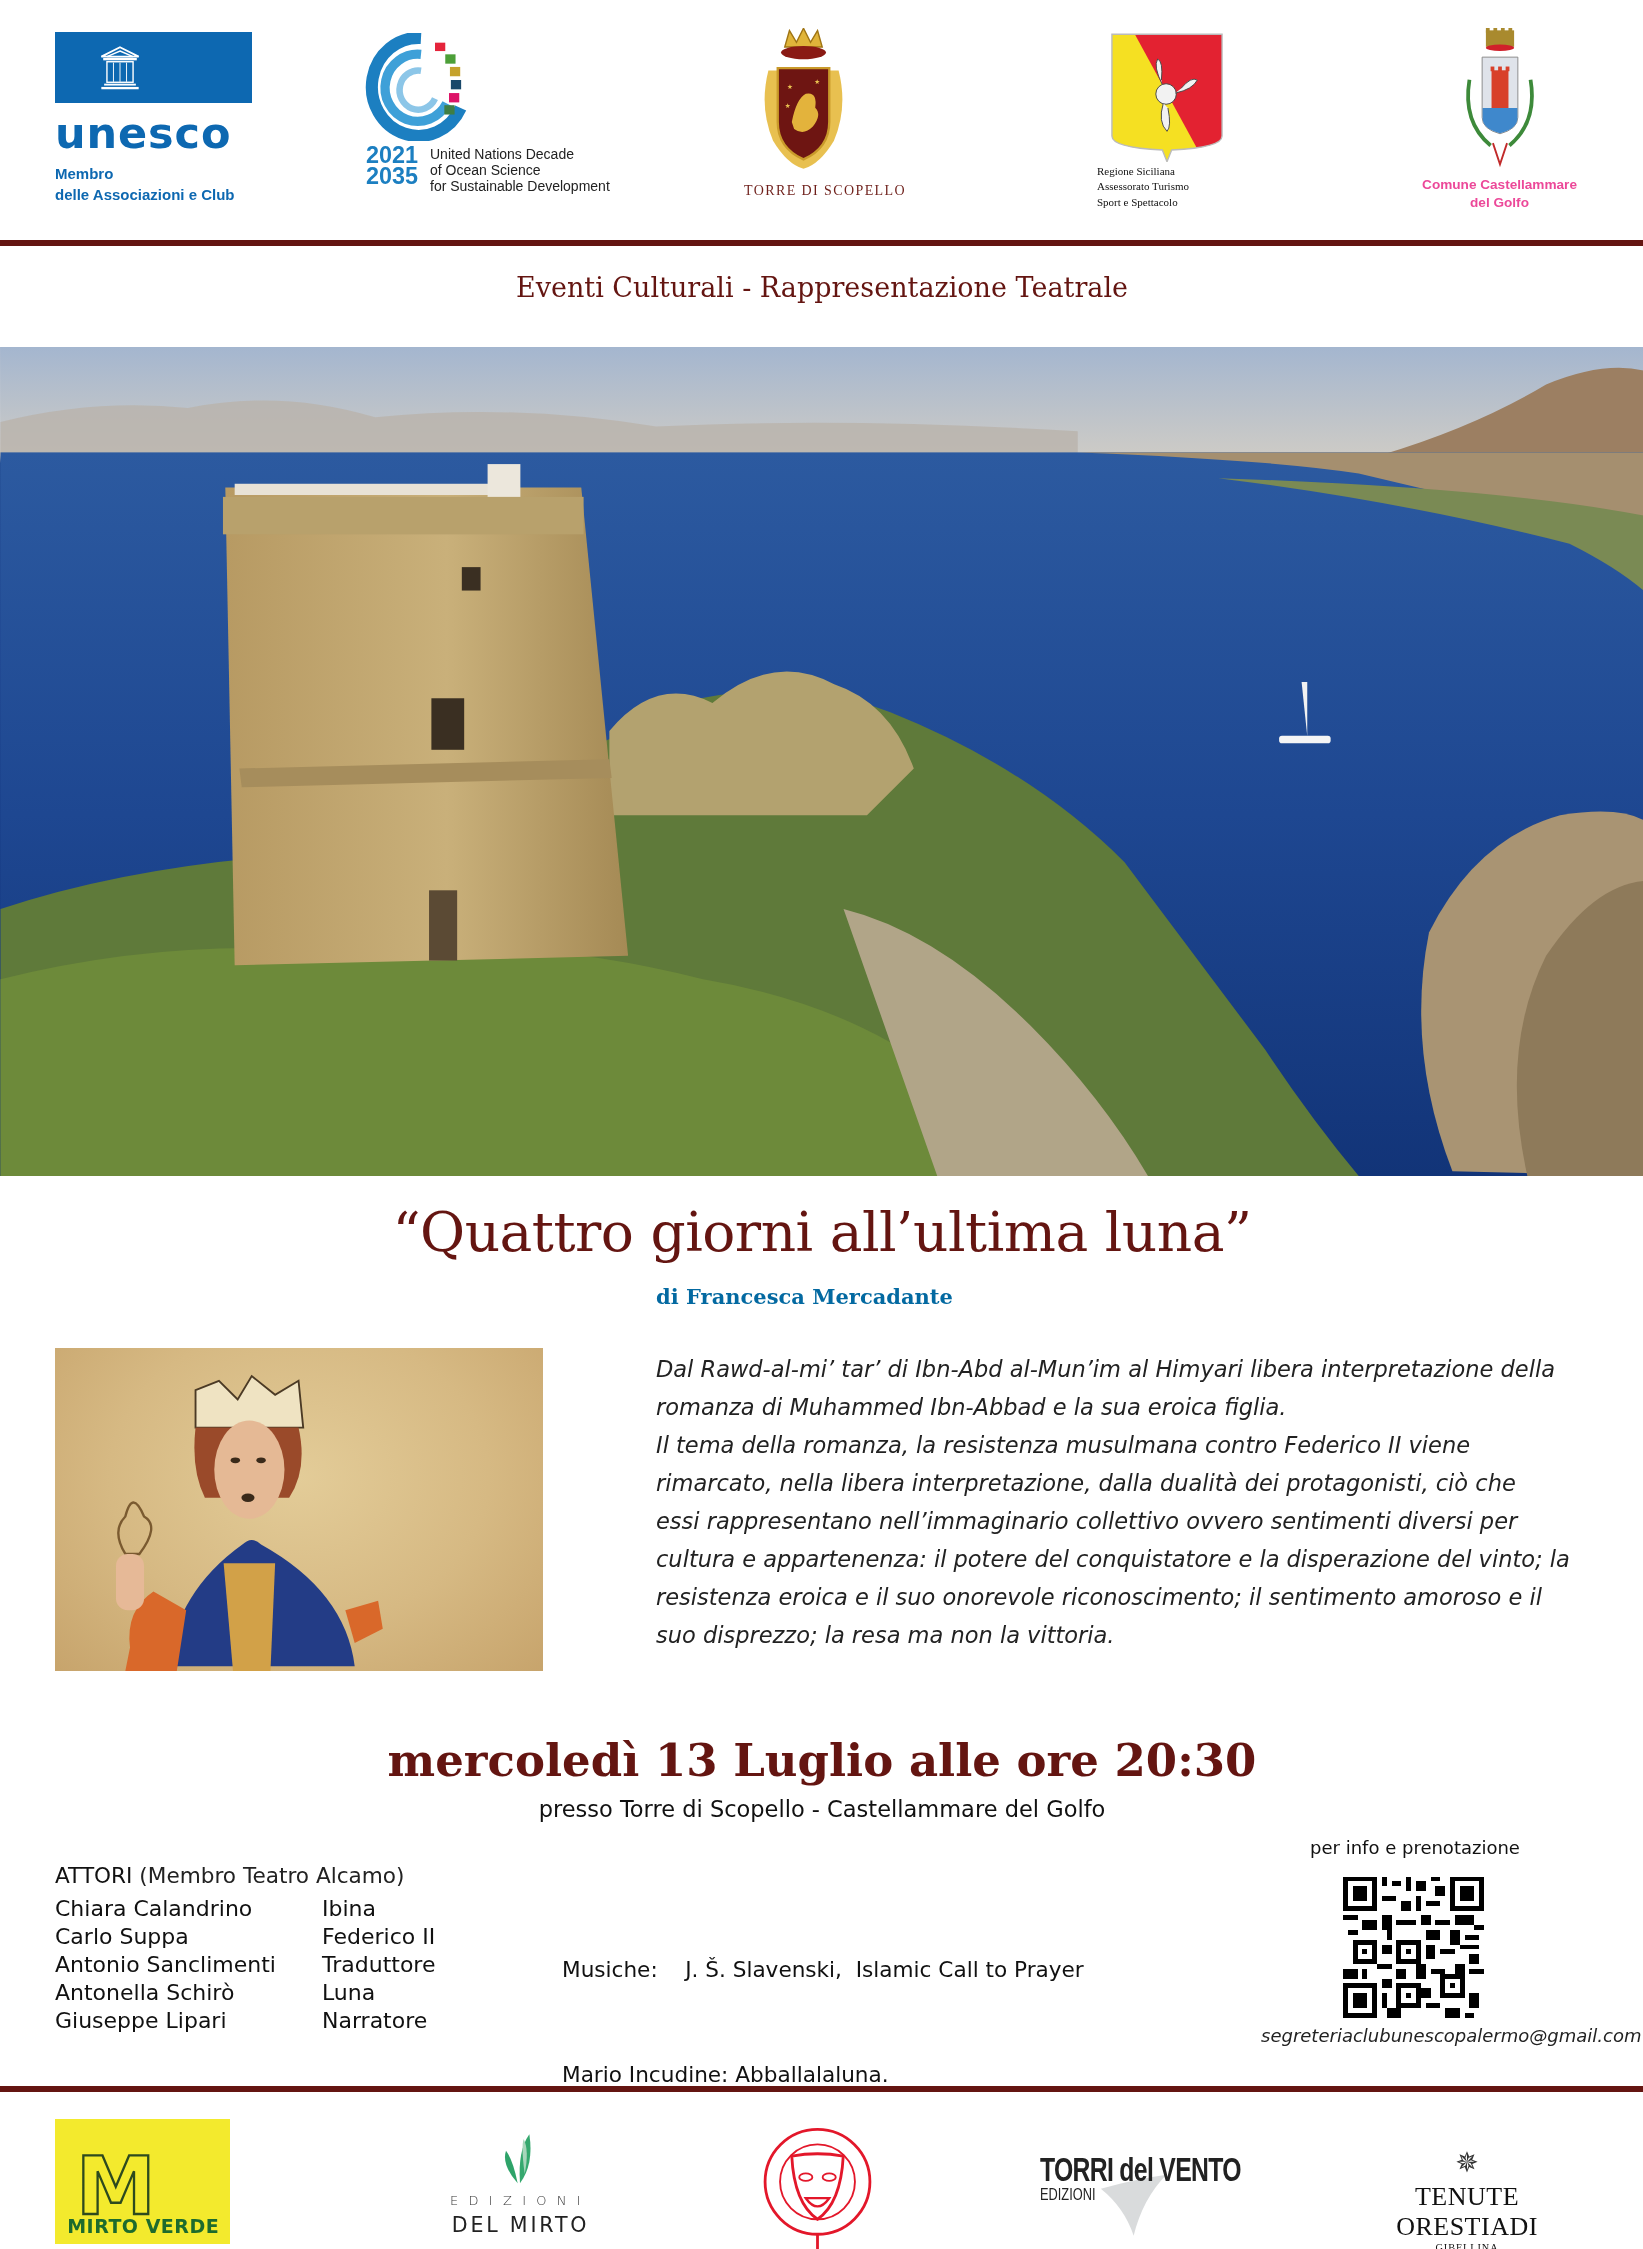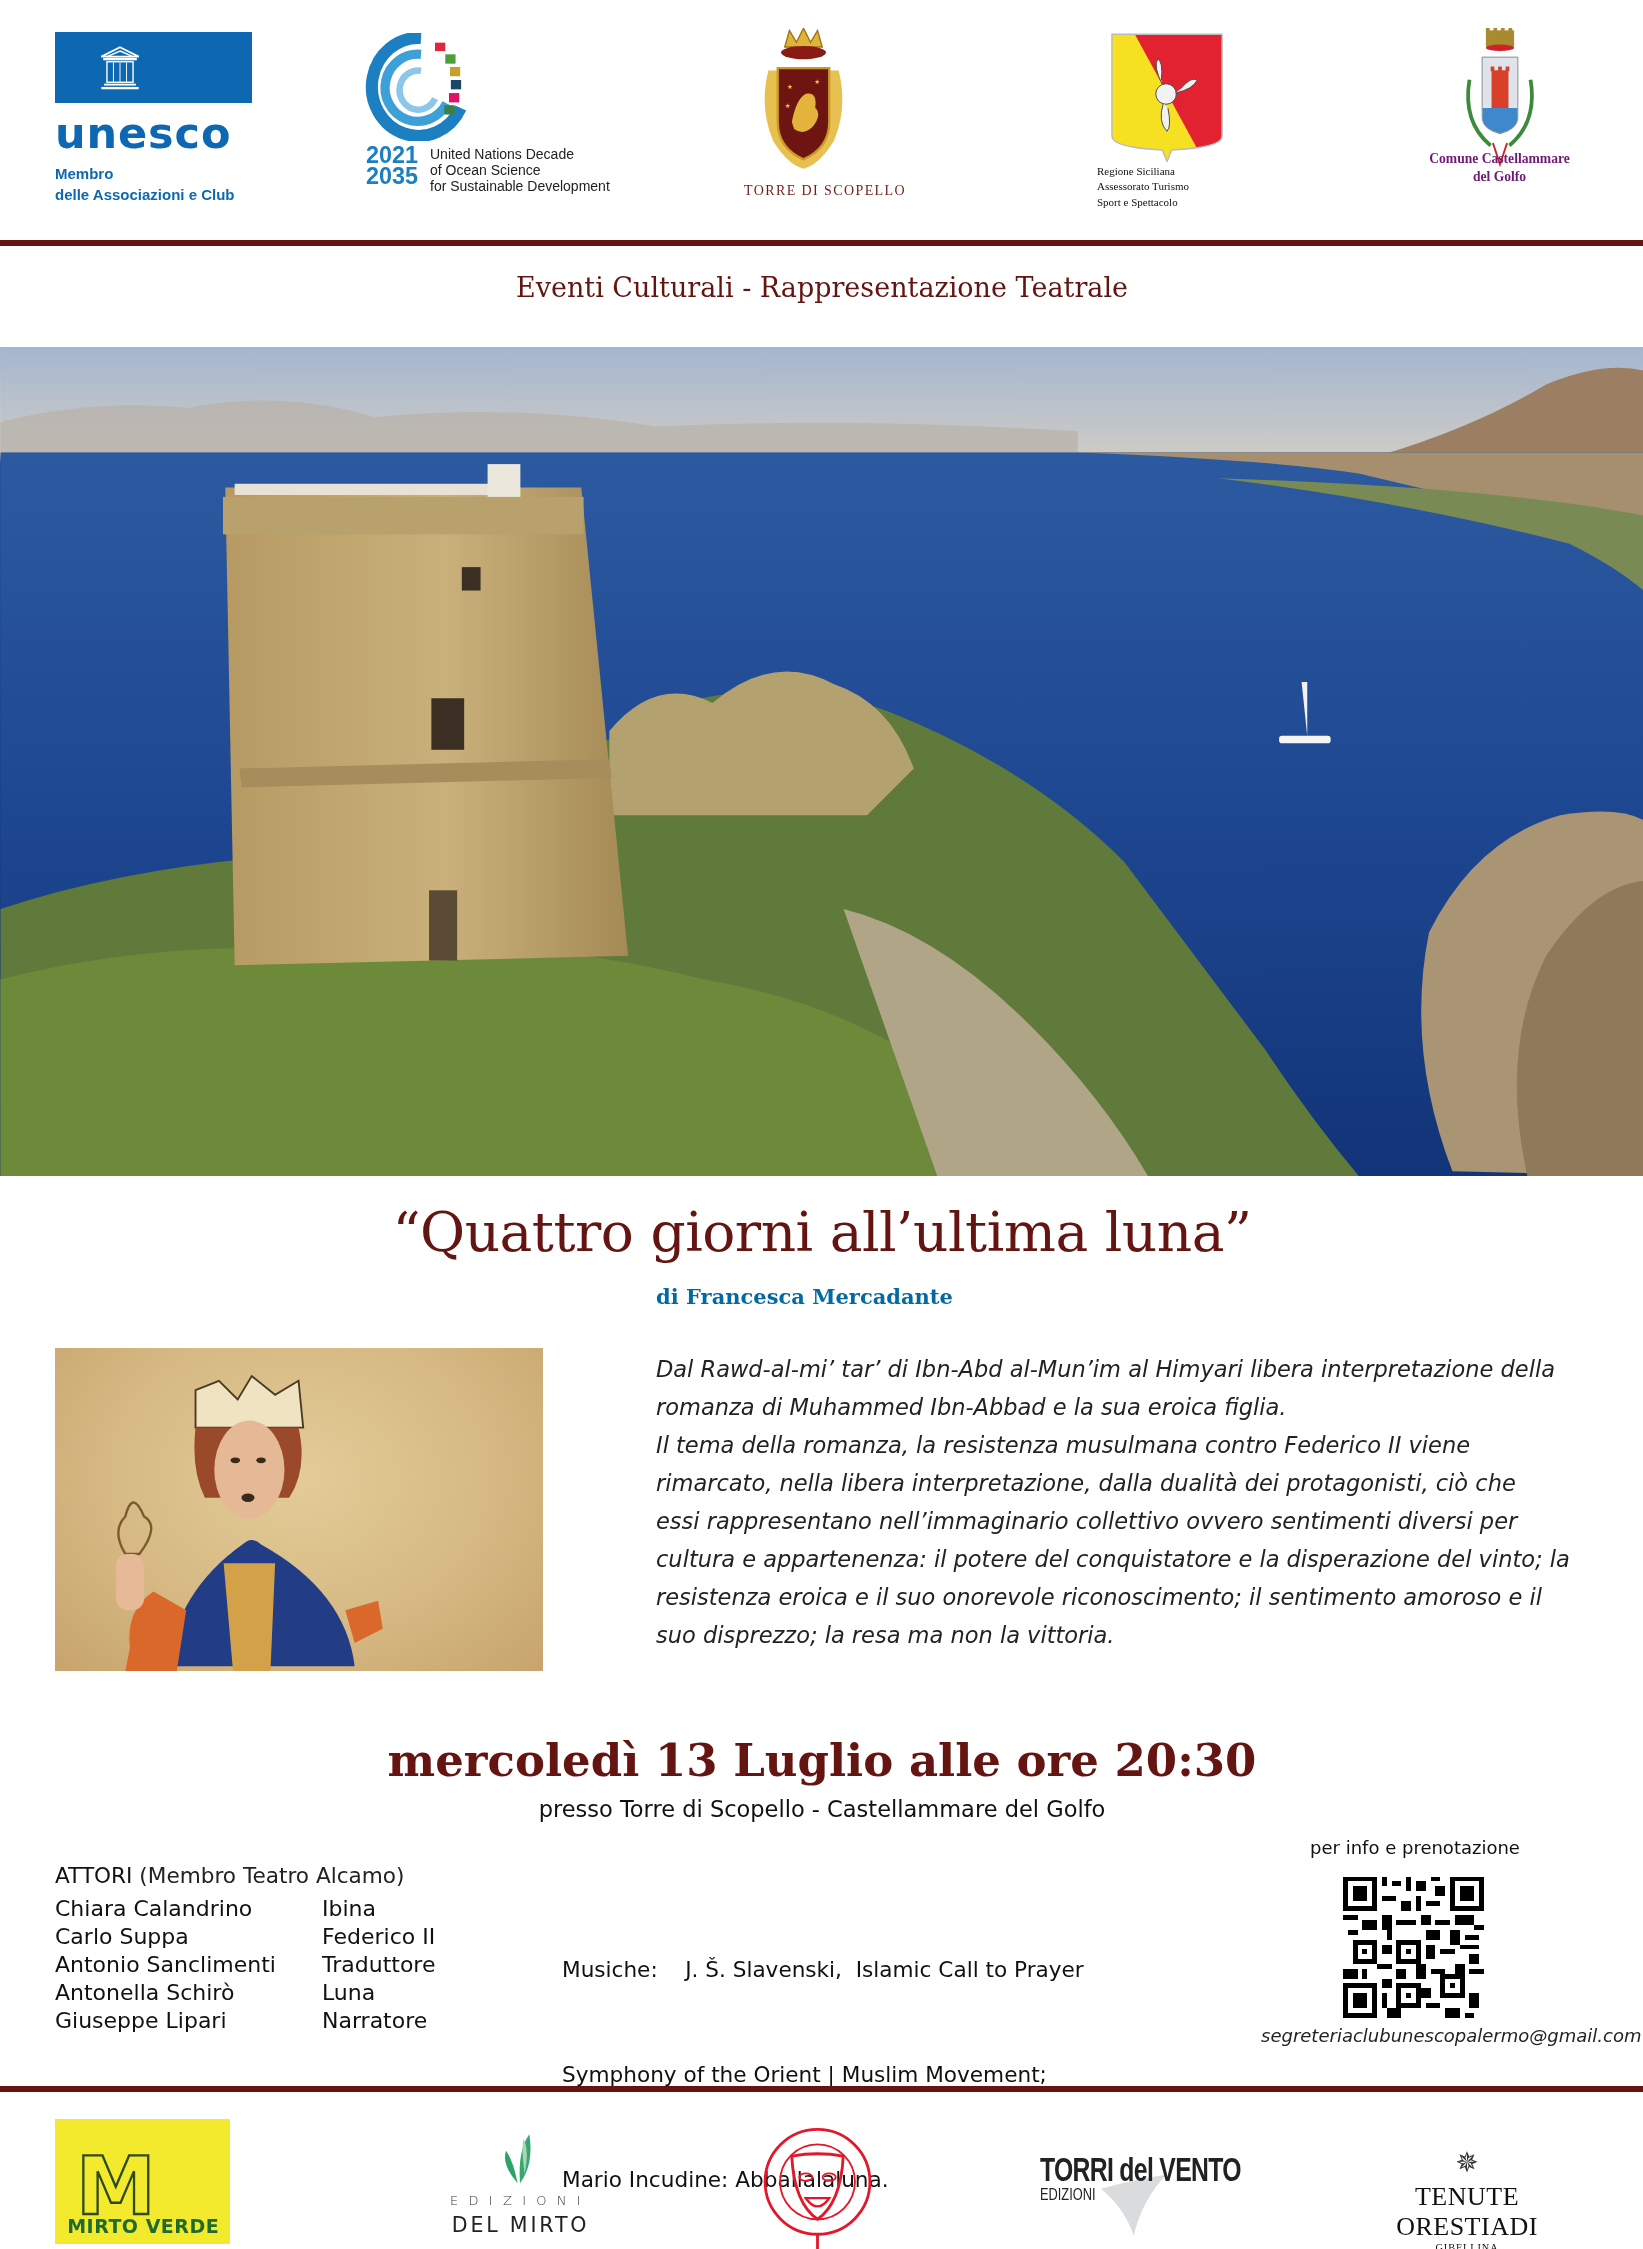--- a/index.html
+++ b/index.html
@@ -14,21 +14,21 @@
   .ocean-years { position: absolute; left: 366px; top: 145px; font-family: "Liberation Sans", sans-serif; font-size: 23.4px; color: #1c7fc1; line-height: 0.9; font-weight: bold; }
   .ocean-text { position: absolute; left: 430px; top: 146px; font-family: "Liberation Sans", sans-serif; font-size: 14px; color: #222; line-height: 1.15; }
 
   .torre-crest { position: absolute; left: 759px; top: 28px; width: 89px; height: 141px; }
   .torre-name { position: absolute; left: 703px; top: 183px; width: 244px; text-align: center; font-family: "Liberation Serif", serif; font-size: 14px; color: #6e1f1a; letter-spacing: 1.4px; }
 
   .sicily-shield { position: absolute; left: 1111px; top: 33px; width: 112px; height: 129px; }
   .sicily-text { position: absolute; left: 1097px; top: 164px; width: 141px; text-align: left; font-family: "Liberation Serif", serif; font-size: 11px; color: #111; line-height: 1.4; }
 
   .castel-crest { position: absolute; left: 1453px; top: 28px; width: 94px; height: 141px; }
-  .castel-text { position: absolute; left: 1401px; top: 150px; width: 197px; text-align: center; font-family: Liberation Serif, serif; font-weight: bold; font-size: 13.6px; color: #701a75; line-height: 1.35; }
+  .castel-text { position: absolute; left: 1401px; top: 176px; width: 197px; text-align: center; font-family: Liberation Sans, sans-serif; font-weight: bold; font-size: 13.6px; color: #ec4899; line-height: 1.35; }
 
   .rule { position: absolute; left: 0; width: 1644px; height: 5.6px; background: #641511; }
 
   .subtitle { position: absolute; left: 0; top: 272px; width: 1644px; text-align: center; font-family: "DejaVu Serif", serif; font-size: 27px; color: #641511; }
 
   
   .photo { position: absolute; left: 0; top: 347px; width: 1644px; height: 829px; overflow: hidden;
     background: linear-gradient(180deg, #aab9cf 0%, #c7cbd0 9%, #c9c4bd 13%, #234c92 14%, #1f4691 35%, #173c86 60%, #12337a 100%); }
   .photo svg { position: absolute; left: 0; top: 0; }
 
@@ -290,21 +290,20 @@
     <span class="cast-role">Luna</span>
   </div>
   <div class="cast-row">
     <span class="cast-name">Giuseppe Lipari</span>
     <span class="cast-role">Narratore</span>
   </div>
 </div>
 
 <div class="music">
   <div>Musiche:    J. Š. Slavenski,  Islamic Call to Prayer</div>
-  <div>Symphony of the Orient | Muslim Movement;</div>
   <div>Mario Incudine: Abballalaluna.</div>
   
 </div>
 
 <div class="info-label">per info e prenotazione</div>
 <svg class="qr" viewBox="0 0 29 29" shape-rendering="crispEdges">
   <rect x="0" y="0" width="29" height="29" fill="#fff"></rect>
 
   <rect x="0" y="0" width="7" height="7" fill="#000"></rect>
     <rect x="1" y="1" width="5" height="5" fill="#fff"></rect>

